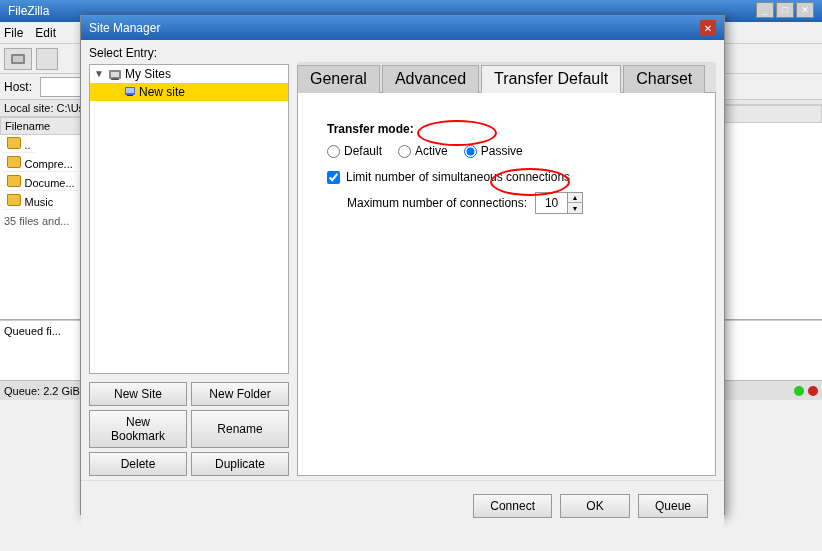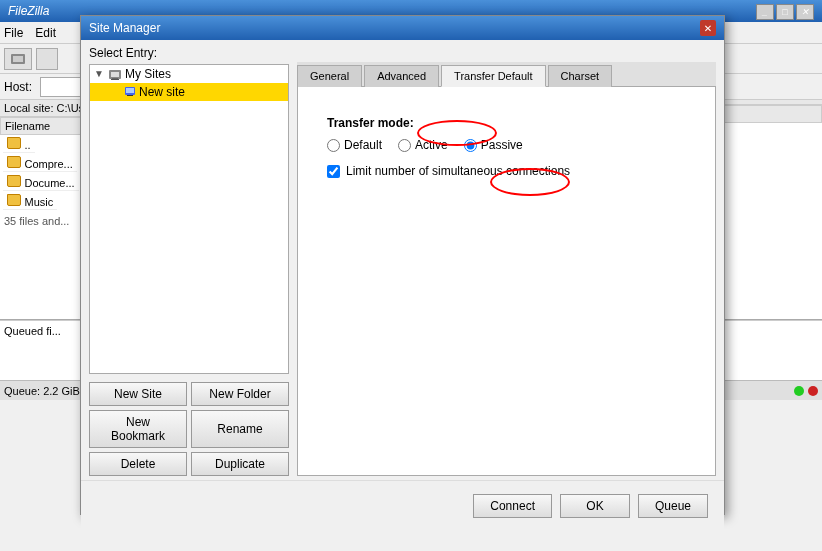--- a/index.html
+++ b/index.html
@@ -21,24 +21,23 @@
       height: 551px;
       background: #f0f0f0;
     }
 
     .fz-titlebar {
       background: linear-gradient(to bottom, #4a90d9, #2060b0);
       color: white;
       padding: 4px 8px;
       font-size: 12px;
       display: flex;
-      align-items: flex-start;
+      align-items: flex-end;
       justify-content: space-between;
       height: 22px;
-      font-style: italic;
     }
 
     .fz-menubar {
       background: #f0f0f0;
       padding: 2px 4px;
       border-bottom: 1px solid #ccc;
       display: flex;
       gap: 12px;
       height: 22px;
       align-items: center;
@@ -208,21 +207,21 @@
       border-bottom: 1px solid #aaa;
       background: #e0e0e0;
     }
 
     .tab {
       padding: 4px 12px;
       border: 1px solid #aaa;
       border-bottom: none;
       background: #d0d0d0;
       cursor: pointer;
-      font-size: 11px;
+      font-size: 16px;
       margin-right: 2px;
       margin-top: 2px;
       position: relative;
       top: 1px;
     }
 
     .tab.active {
       background: #f0f0f0;
       border-bottom: 1px solid #f0f0f0;
       z-index: 1;
@@ -576,20 +575,30 @@
             <input type="radio" name="transfer_mode" class="radio-input" checked="" style="">
             <span>Passive</span>
           </label>
         </div>
 
         <div class="checkbox-item">
           <input type="checkbox" checked="" style="">
           <label>Limit number of simultaneous connections</label>
         </div>
 
+        <div class="max-connections-row">
+          <span>Maximum number of connections:</span>
+          <div class="spinner-wrapper">
+            <input type="text" class="spinner-value" value="10" style="">
+            <div class="spinner-buttons">
+              <button class="spinner-btn">▲</button>
+              <button class="spinner-btn">▼</button>
+            </div>
+          </div>
+        </div>
       </div>
     </div>
   </div>
 
   <div class="dialog-footer">
     <button class="btn">Connect</button>
     <button class="btn">OK</button>
     <button class="btn">Queue</button>
   </div>
 </div>

